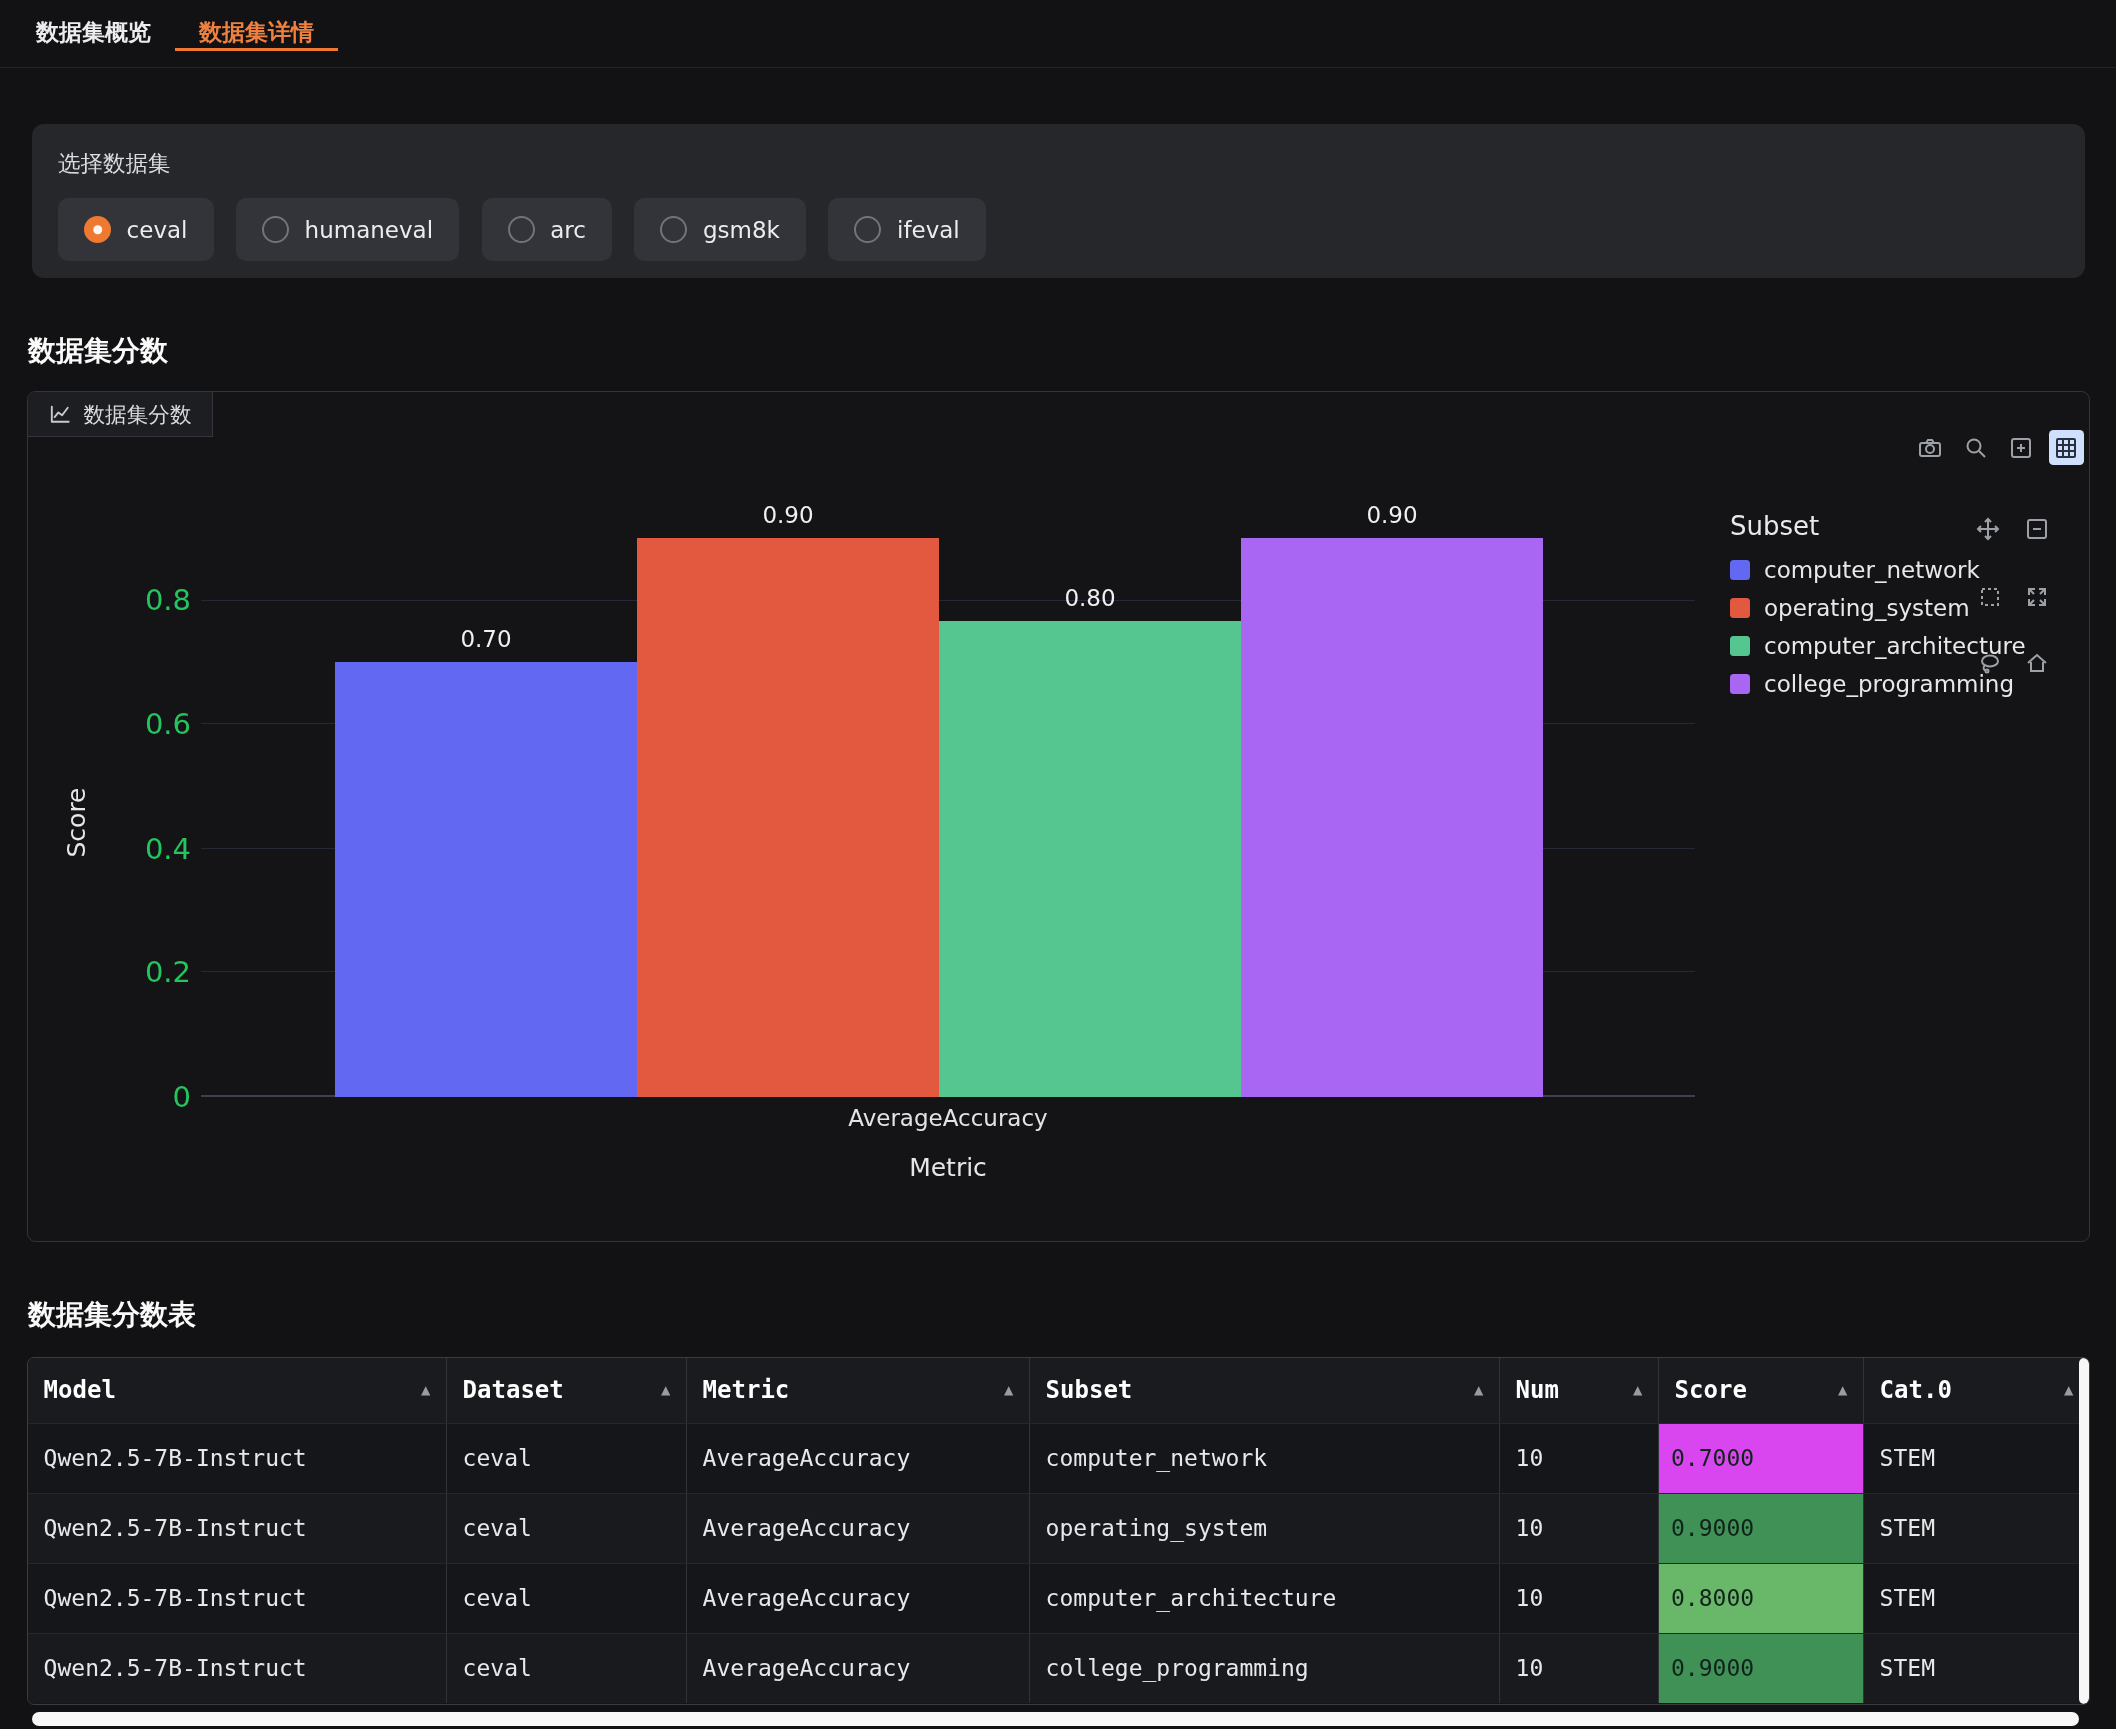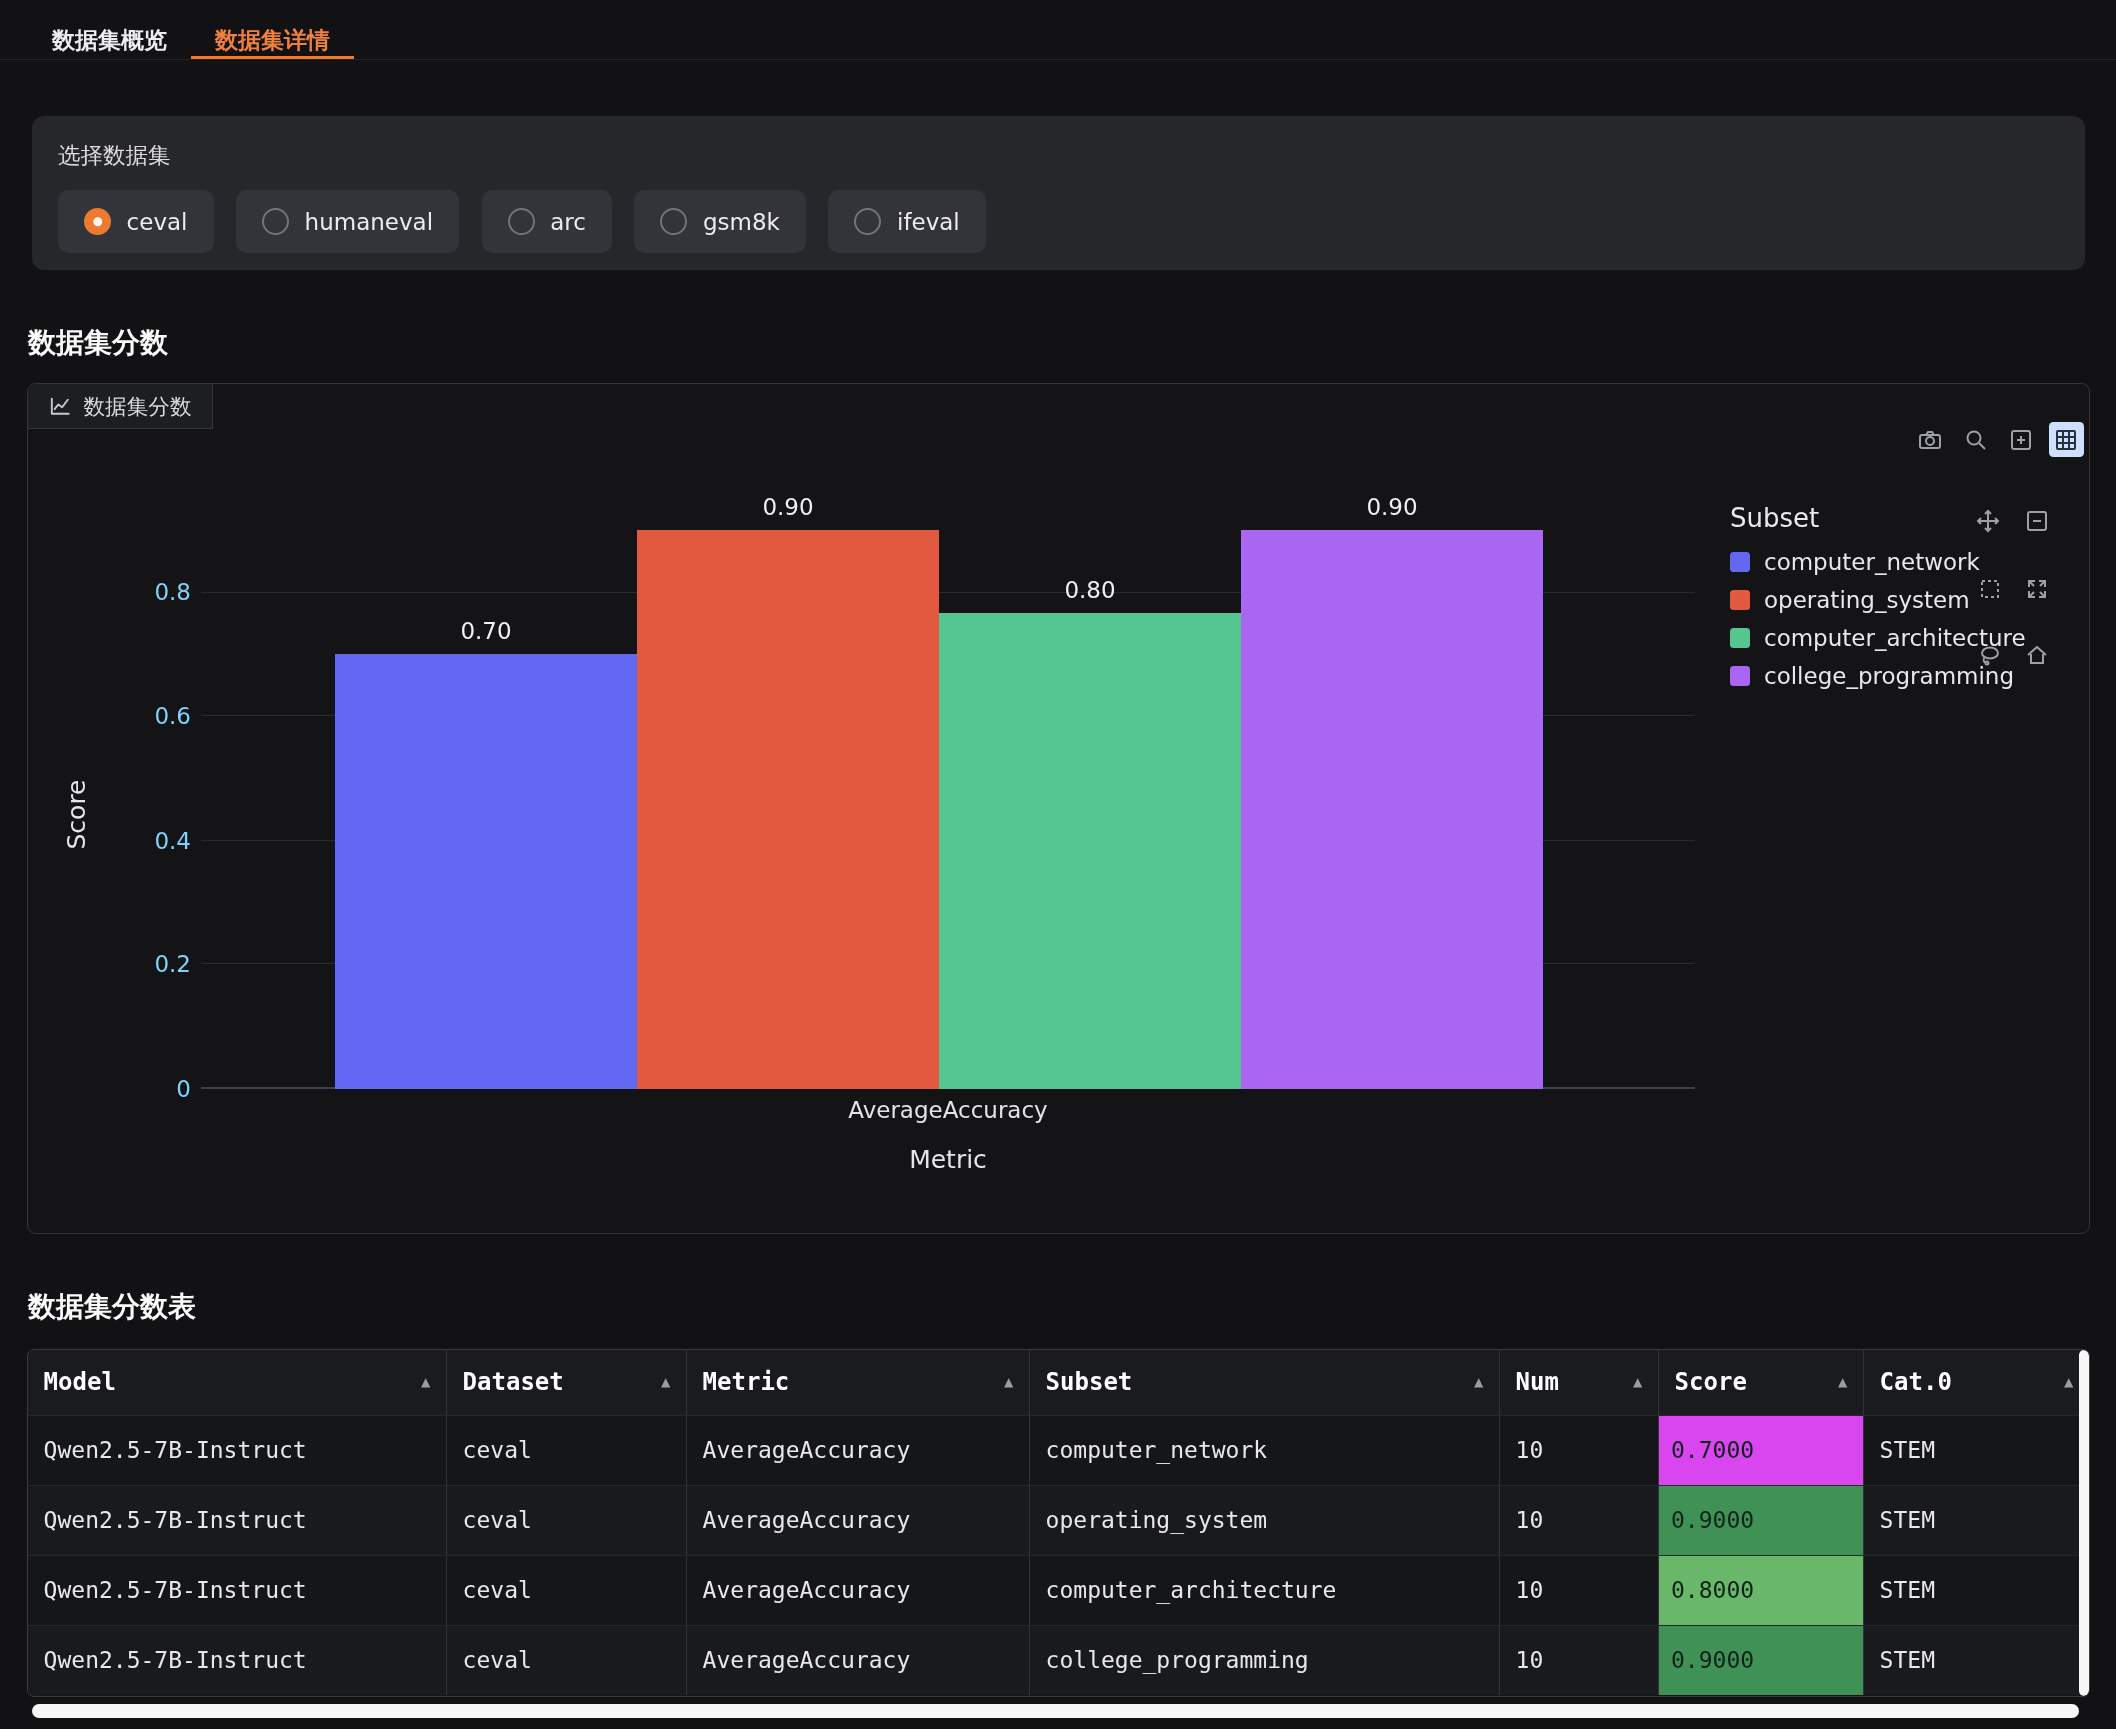--- a/index.html
+++ b/index.html
@@ -1,20 +1,20 @@
 <!DOCTYPE html>
 <html style="font-size:14px"><head>
 <meta charset="utf-8">
 <style>
   * { margin:0; padding:0; box-sizing:border-box; }
   html,body { width:2117px; height:1729px; background:#121214; overflow:hidden;
     font-family:"DejaVu Sans","Liberation Sans",sans-serif; color:#e8e8ea; }
 
   
-  .tabbar { display:flex; align-items:flex-end; height:60px; border-bottom:0.9px solid #242428; padding-left:28px; }
+  .tabbar { display:flex; align-items:center; height:68px; border-bottom:0.9px solid #242428; padding-left:12px; }
   .tab { display:flex; align-items:center; padding:0 24px; font-size:23px; font-weight:700;
     color:#ececee; border-bottom:3.5px solid transparent; cursor:pointer; }
   .tab.active { color:#ef8140; border-bottom-color:#ee7a31; }
 
   
   .selector-panel { margin:56px 32px 0 32px; height:154px; background:#26272b; border-radius:12px; padding:24px 26px; }
   .selector-label { font-size:22.5px; color:#dcdcdf; margin-bottom:19px; }
   .pill-row { display:flex; gap:22.5px; }
   .pill { display:flex; align-items:center; gap:15.6px; height:63px; padding:0 26px; background:#333439;
     border-radius:10.4px; font-size:23px; color:#ececee; cursor:pointer; }
@@ -37,21 +37,21 @@
   .icon-btn { width:35px; height:35px; display:flex; align-items:center; justify-content:center;
     color:#9da0a6; cursor:pointer; border-radius:4.3px; }
   .icon-btn.highlight { background:#cfe0ff; color:#29303d; }
   .modebar-top { position:absolute; top:38px; right:5.2px; display:flex; gap:10.4px; }
   .side-icon { position:absolute; }
 
   .plot-area { position:absolute; left:173px; top:0; width:1494px; height:705px; }
   .gridline { position:absolute; left:0; width:100%; height:0.9px; background:#262938; }
   .zeroline { position:absolute; left:0; bottom:0; width:100%; height:1.7px; background:#3c3f4d; }
   .yticks { position:absolute; left:52px; top:0; width:111px; height:705px; }
-  .ytick { position:absolute; right:0; font-size:23px; color:#7dd3fc; line-height:28px; }
+  .ytick { position:absolute; right:0; font-size:29px; color:#22c55e; line-height:28px; }
   .bars { position:absolute; left:134px; bottom:0; width:1208px; height:705px; display:flex; align-items:flex-end; }
   .bar { flex:1 1 0; position:relative; }
   .bar-value { position:absolute; bottom:100%; margin-bottom:10.4px; width:100%; text-align:center;
     font-size:23px; color:#f0f0f2; }
   .xtick { position:absolute; left:173px; top:713px; width:1494px; text-align:center; font-size:23px; color:#e3e3e5; }
   .xtitle { position:absolute; left:173px; top:761px; width:1494px; text-align:center; font-size:25px; color:#e6e6e8; }
   .ytitle-wrap { position:absolute; left:22.5px; top:78px; height:705px; width:52px; display:flex;
     align-items:center; justify-content:center; }
   .ytitle { transform:rotate(-90deg); font-size:25px; color:#e6e6e8; white-space:nowrap; }
 

